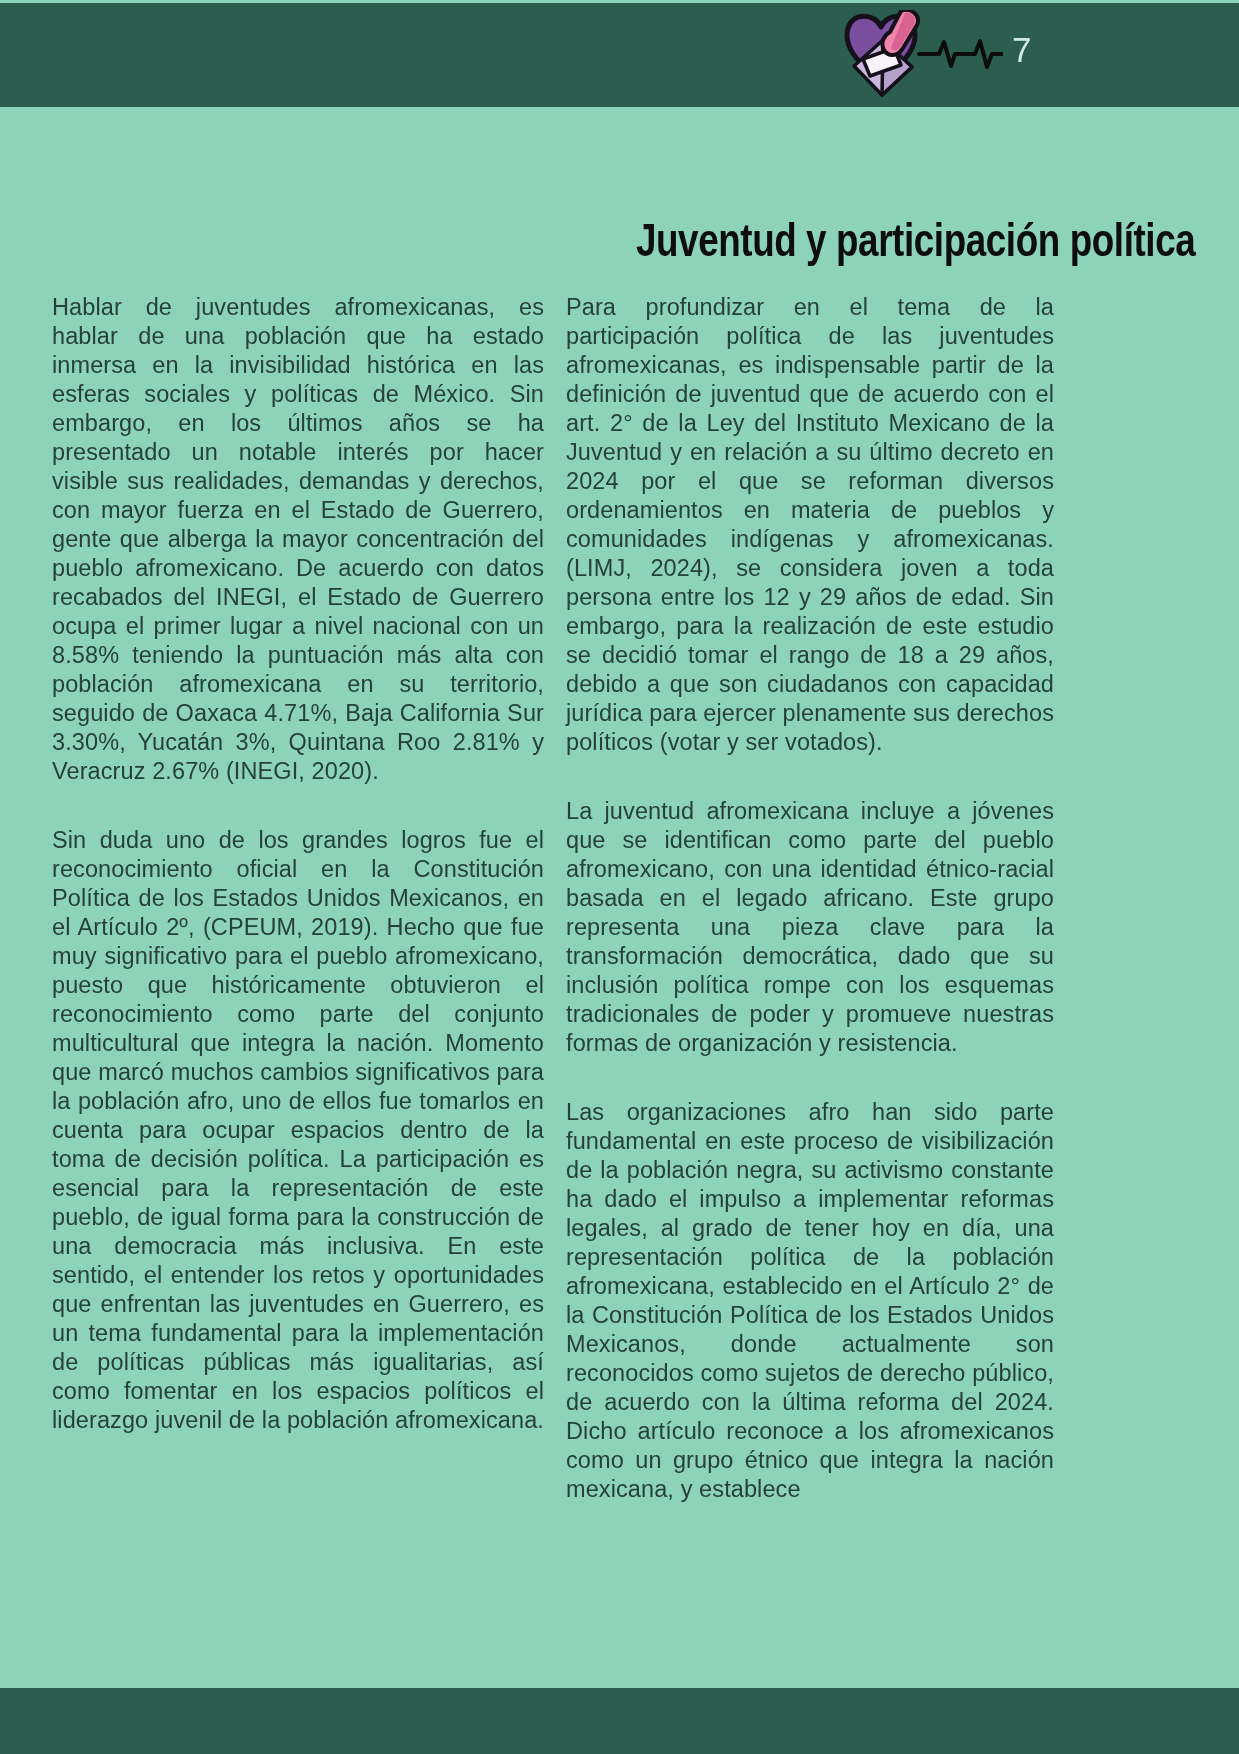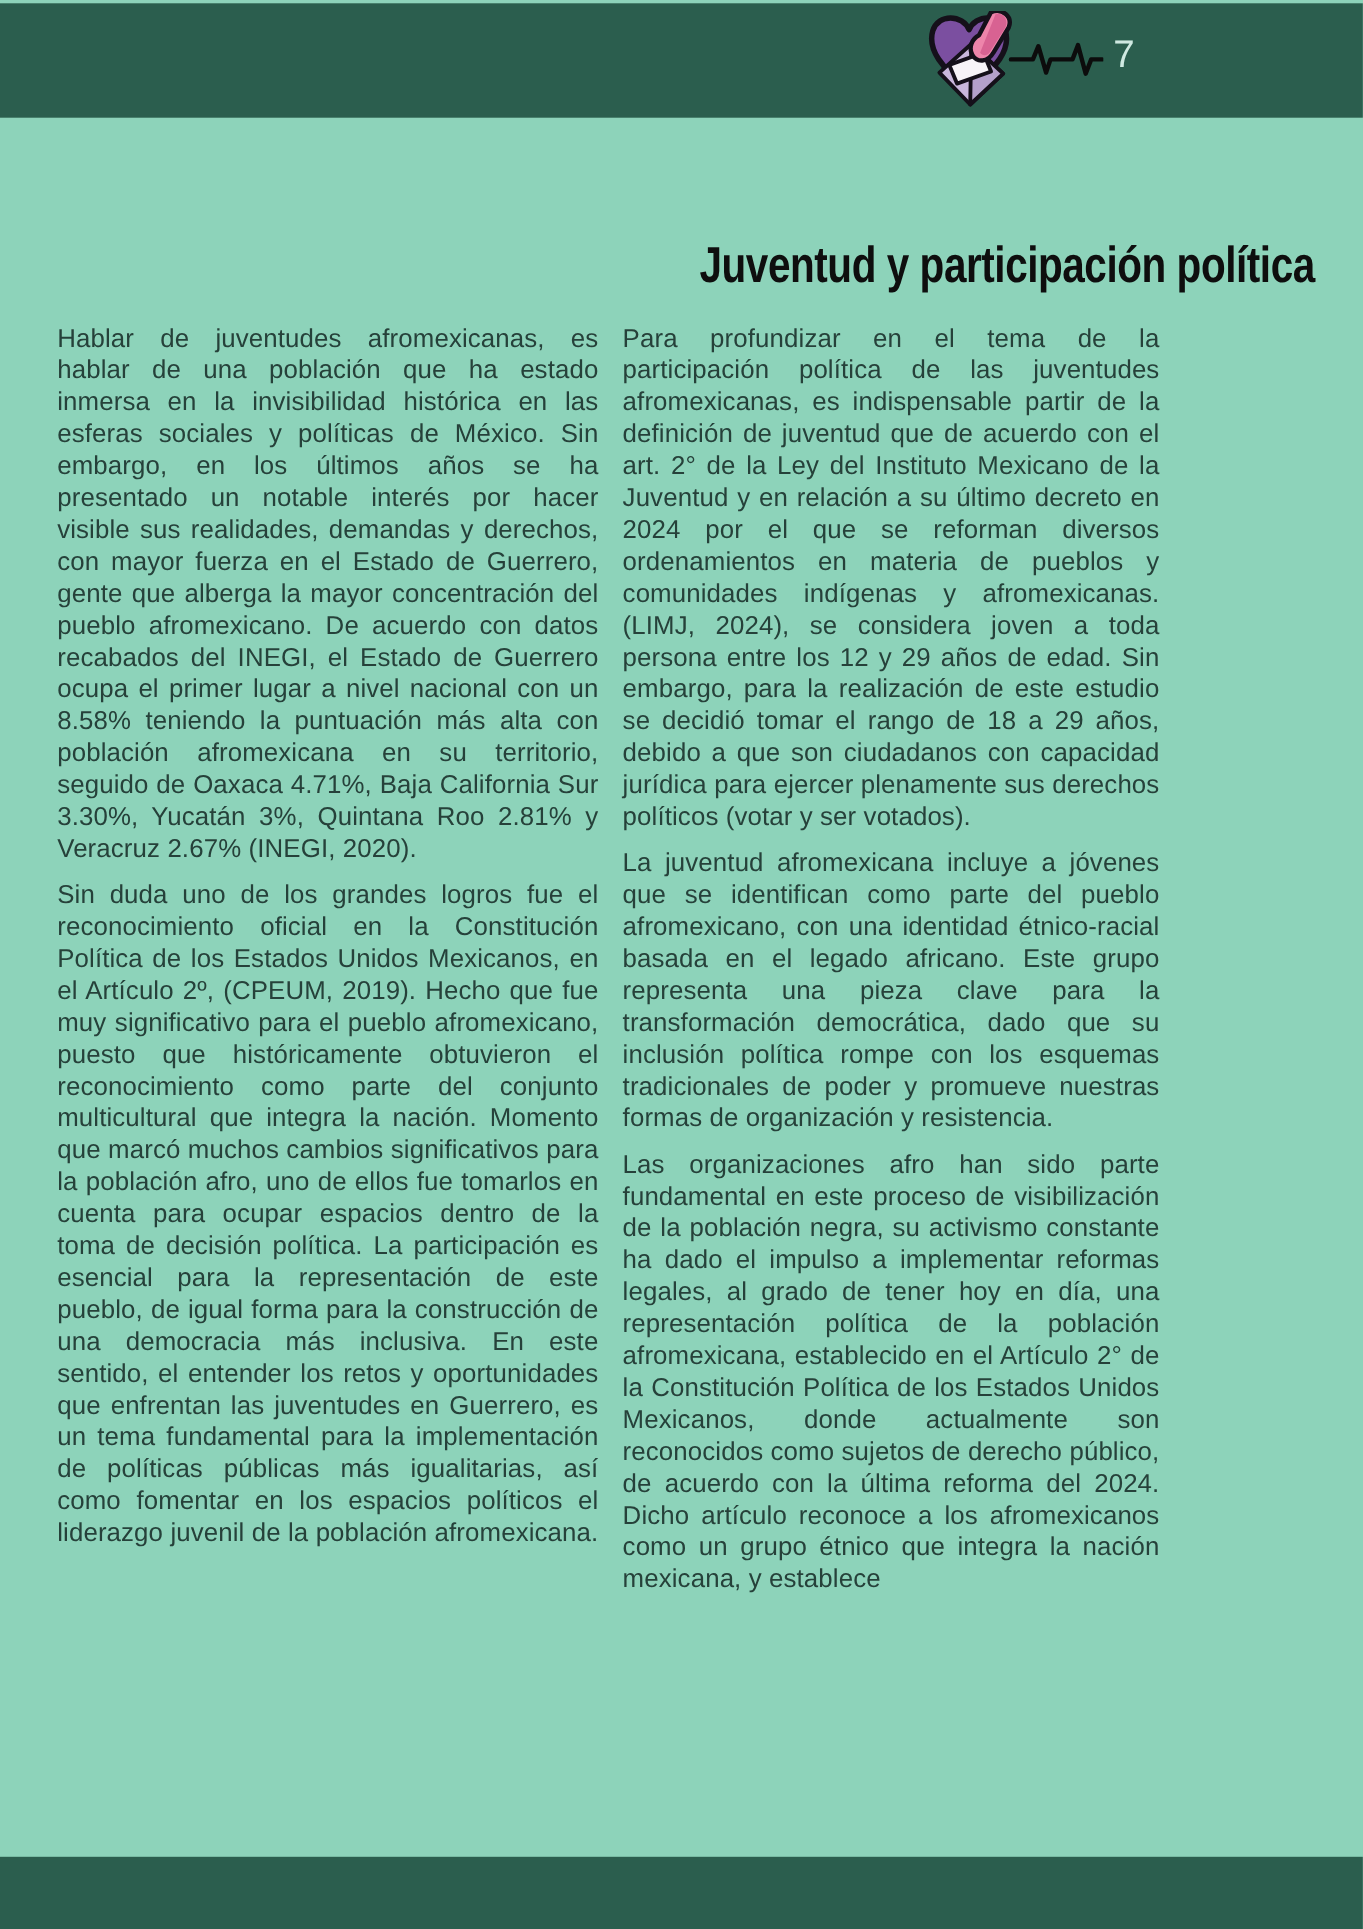--- a/index.html
+++ b/index.html
@@ -36,21 +36,21 @@
   .col-right { width:488px; }
   .article-title {
     margin:105px 0 30px; text-align:center; white-space:nowrap;
     font-size:46px; line-height:1; color:#0e0e0e;
   }
   .article-title .t-inner {
     display:inline-block; transform:scaleX(0.8); transform-origin:center;
     font-weight:bold; letter-spacing:-0.5px;
   }
   p { margin:0; }
-  p + p { margin-top:13px; }
+  p + p { margin-top:40px; }
 </style>
 </head>
 <body>
 
 <div class="header-bar"></div>
 
 <div class="logo-row">
   <svg width="160" height="88" viewBox="0 0 160 88" aria-hidden="true">
     <path d="M38,17 C32,3 10,2 5,18 C0,35 13,52 38,71 C63,52 76,35 71,18 C66,2 44,3 38,17 Z" fill="#7b4fa0" stroke="#15101a" stroke-width="5" stroke-linejoin="round"></path>
     <polygon points="40,30 69,57 39,85 11,56" fill="#c9b7dc" stroke="#15101a" stroke-width="3.5" stroke-linejoin="round"></polygon>

